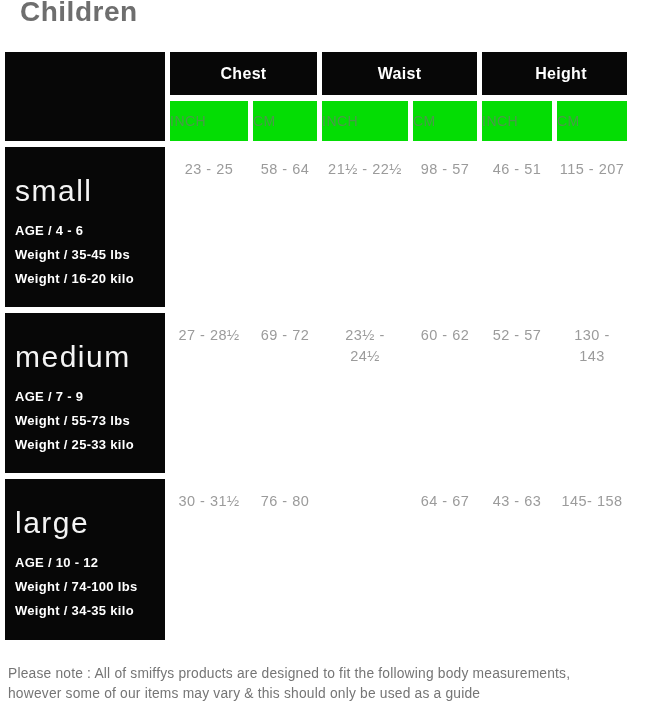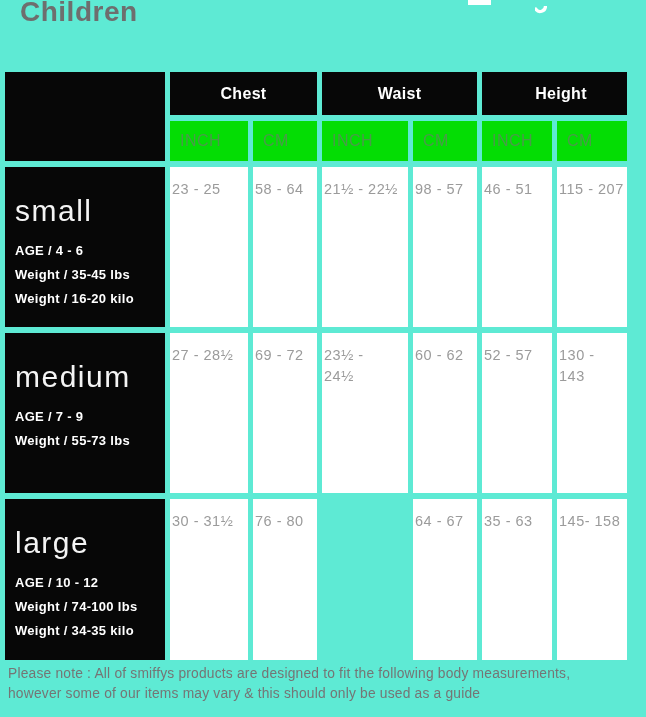--- a/index.html
+++ b/index.html
@@ -3,21 +3,21 @@
 <meta charset="utf-8">
 <style>
   * { margin: 0; padding: 0; box-sizing: border-box; }
   html, body { background: #e9e9e9; }
   body { font-family: "Liberation Sans", sans-serif; }
 
   .page {
     position: relative;
     width: 646px;
     height: 717px;
-    background: #5eead4;
+    background: #ffffff;
     overflow: hidden;
   }
 
   .page-title {
     position: absolute;
     left: 20px;
     top: -5px;
     font-size: 28px;
     line-height: 34px;
     font-weight: 600;
@@ -33,21 +33,21 @@
     background: #ffffff;
   }
   .frag-glyph {
     position: absolute;
     left: 535px; top: 0;
   }
 
   .size-table {
     position: absolute;
     left: 5px;
-    top: 72px;
+    top: 52px;
     display: grid;
     grid-template-columns: 160px 78px 64px 86px 64px 70px 70px;
     grid-template-rows: 43px 40px 160px 160px 161px;
     column-gap: 5px;
     row-gap: 6px;
   }
 
   .black-cell { background: #070707; }
 
   .corner {
@@ -67,26 +67,26 @@
     justify-content: center;
   }
   .gh-chest  { grid-column: 2 / 4; }
   .gh-waist  { grid-column: 4 / 6; }
   .gh-height { grid-column: 6 / 8; padding-left: 13px; }
 
   .unit-cell {
     grid-row: 2;
     background: #04dd04;
     color: #4a9a4a;
-    font-size: 16px;
+    font-size: 14px;
     font-weight: 400;
     letter-spacing: 0.5px;
     display: flex;
     align-items: center;
-    padding-left: 10px;
+    padding-left: 0;
     text-align: right;
   }
 
   .size-cell {
     grid-column: 1;
     background: #070707;
     color: #ffffff;
     padding: 26px 8px 5px 10px;
   }
   .size-name {
@@ -104,20 +104,21 @@
     letter-spacing: 0.3px;
     color: #ffffff;
   }
 
   .val-cell {
     background: #ffffff;
     color: #9b9b9b;
     font-size: 14.5px;
     letter-spacing: 0.5px;
     line-height: 21px;
+    text-align: center;
     padding: 12px 2px 2px;
     white-space: pre-line;
   }
 
   .note {
     position: absolute;
     left: 8px;
     top: 664px;
     width: 632px;
     font-size: 13.8px;
@@ -166,40 +167,41 @@
     <div class="val-cell" style="grid-row:3;grid-column:3">58 - 64</div>
     <div class="val-cell" style="grid-row:3;grid-column:4">21½ - 22½</div>
     <div class="val-cell" style="grid-row:3;grid-column:5">98 - 57</div>
     <div class="val-cell" style="grid-row:3;grid-column:6">46 - 51</div>
     <div class="val-cell" style="grid-row:3;grid-column:7">115 - 207</div>
 
     <div class="size-cell" style="grid-row:4">
       <div class="size-name">medium</div>
       <div class="size-sub">AGE / 7 - 9</div>
       <div class="size-sub">Weight / 55-73 lbs</div>
+      <div class="size-sub">Weight / 25-33 kilo</div>
     </div>
     <div class="val-cell" style="grid-row:4;grid-column:2">27 - 28½</div>
     <div class="val-cell" style="grid-row:4;grid-column:3">69 - 72</div>
     <div class="val-cell" style="grid-row:4;grid-column:4">23½ -
 24½</div>
     <div class="val-cell" style="grid-row:4;grid-column:5">60 - 62</div>
     <div class="val-cell" style="grid-row:4;grid-column:6">52 - 57</div>
     <div class="val-cell" style="grid-row:4;grid-column:7">130 -
 143</div>
 
     <div class="size-cell" style="grid-row:5">
       <div class="size-name">large</div>
       <div class="size-sub">AGE / 10 - 12</div>
       <div class="size-sub">Weight / 74-100 lbs</div>
       <div class="size-sub">Weight / 34-35 kilo</div>
     </div>
     <div class="val-cell" style="grid-row:5;grid-column:2">30 - 31½</div>
     <div class="val-cell" style="grid-row:5;grid-column:3">76 - 80</div>
     <div class="val-cell" style="grid-row:5;grid-column:5">64 - 67</div>
-    <div class="val-cell" style="grid-row:5;grid-column:6">35 - 63</div>
+    <div class="val-cell" style="grid-row:5;grid-column:6">43 - 63</div>
     <div class="val-cell" style="grid-row:5;grid-column:7">145- 158</div>
 
   </div>
 
   <div class="note">Please note : All of smiffys products are designed to fit the following body measurements,
 however some of our items may vary &amp; this should only be used as a guide</div>
 
 </div>
 
 </body></html>

